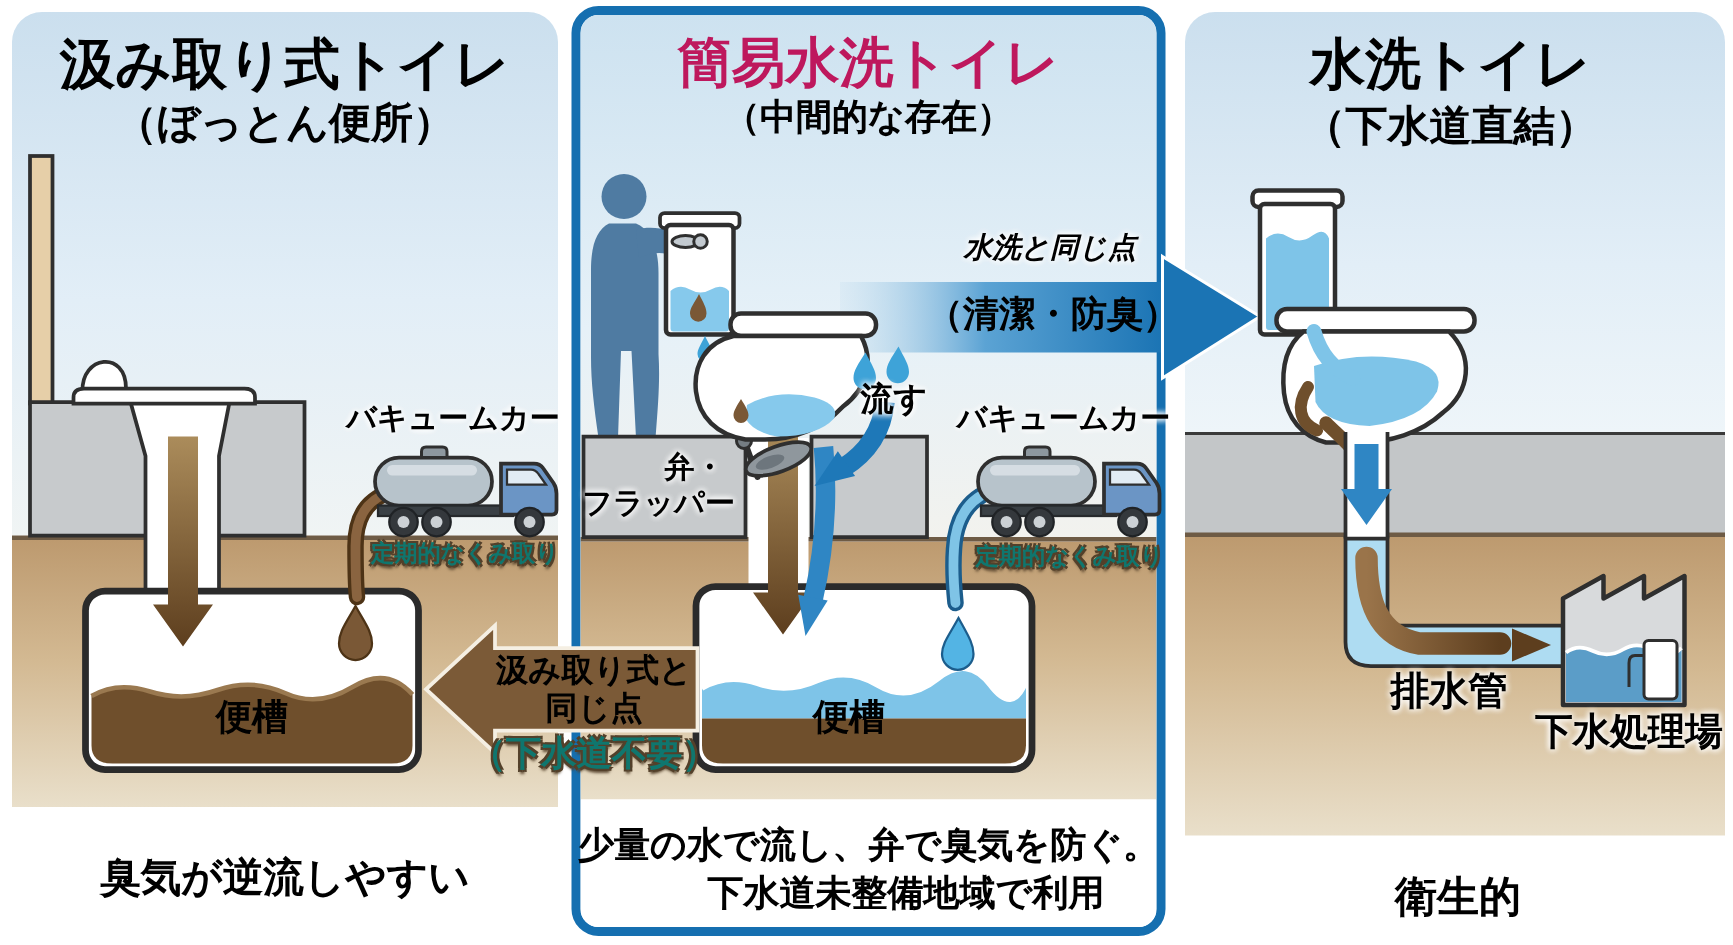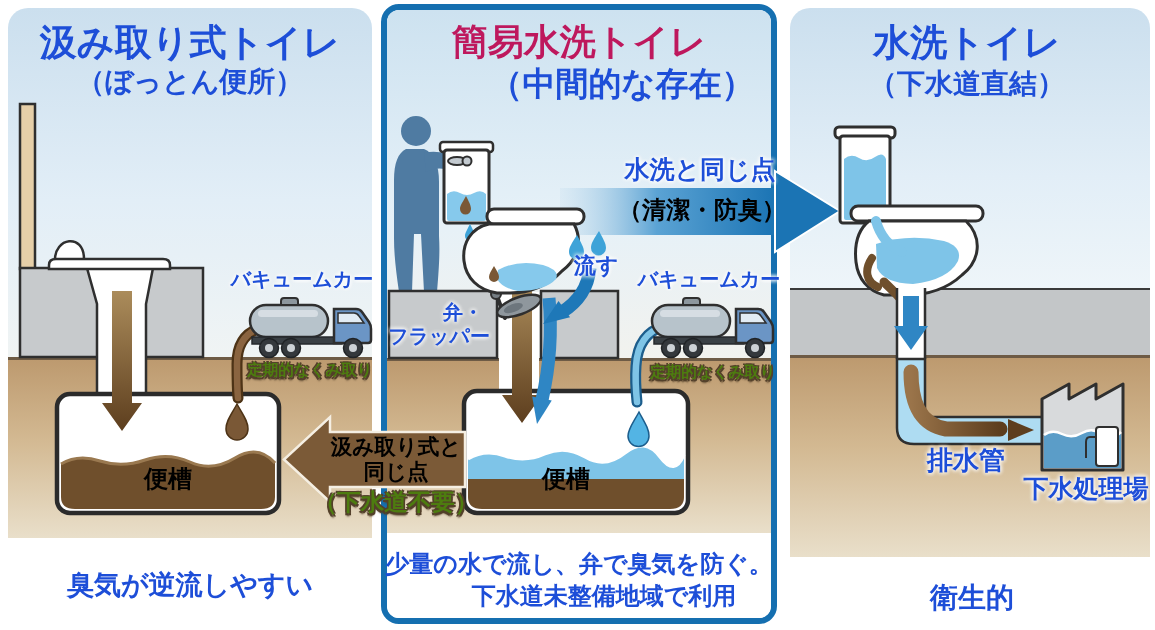--- a/index.html
+++ b/index.html
@@ -20,25 +20,25 @@
     background:linear-gradient(180deg,#bd9a6f 0%,#d3b992 45%,#e9dfca 100%);}
   .mid-white{position:absolute;left:0;top:523px;width:100%;height:85px;background:#ffffff;}
   .sky-r{left:790px;top:8px;width:360px;height:280px;border-radius:20px 20px 0 0;
     background:linear-gradient(180deg,#cbdfee 0%,#e2eef7 60%,#eef5f9 100%);}
   .gray-r{left:790px;top:288px;width:360px;height:70px;background:#c3c6c8;
     border-top:2.5px solid #3a3a3a;border-bottom:3px solid #6e5b45;box-sizing:border-box;}
   .ground-r{left:790px;top:358px;width:360px;height:199px;
     background:linear-gradient(180deg,#bd9a6f 0%,#d3b992 45%,#e9dfca 100%);}
   svg.art{position:absolute;left:0;top:0;z-index:4;pointer-events:none;}
   .lbl{position:absolute;transform:translateX(-50%);white-space:nowrap;font-weight:700;
-    color:#1d4ed8;z-index:6;line-height:1.12;}
+    color:#000000;z-index:6;line-height:1.12;}
   .lbl.white{color:#000000;}
   .lbl.blue{color:#be185d;}
   .halo{text-shadow:0 0 4px rgba(255,255,255,.95),0 0 4px rgba(255,255,255,.95),0 0 5px rgba(255,255,255,.9);}
-  .dark-outline{color:#4d7c0f;text-shadow:-1.5px -1.5px 0 #53402a,1.5px -1.5px 0 #53402a,
+  .dark-outline{color:#0f766e;text-shadow:-1.5px -1.5px 0 #53402a,1.5px -1.5px 0 #53402a,
     -1.5px 1.5px 0 #53402a,1.5px 1.5px 0 #53402a,0 2.5px 2px #53402a;}
   .r{transform:none;}
 </style>
 </head>
 <body>
 
 <div class="bg sky-l"></div>
 <div class="bg ground-l"></div>
 <div class="bg mid-frame">
   <div class="mid-sky"></div>
@@ -199,33 +199,33 @@
 </svg>
 
 <div class="lbl" style="left:190px;top:22px;font-size:37px;">汲み取り式トイレ</div>
 <div class="lbl" style="left:190px;top:66px;font-size:28px;">（ぼっとん便所）</div>
 <div class="lbl halo" style="left:302px;top:268px;font-size:20px;">バキュームカー</div>
 <div class="lbl dark-outline" style="left:310px;top:361px;font-size:15.5px;">定期的なくみ取り</div>
 <div class="lbl white" style="left:168px;top:466px;font-size:24px;">便槽</div>
 <div class="lbl" style="left:190px;top:570px;font-size:27px;">臭気が逆流しやすい</div>
 
 <div class="lbl blue" style="left:579px;top:22px;font-size:36px;">簡易水洗トイレ</div>
-<div class="lbl" style="left:579px;top:66px;font-size:33px;margin-left:43px;">（中間的な存在）</div>
+<div class="lbl" style="left:579px;top:66px;font-size:24px;">（中間的な存在）</div>
 <div class="lbl halo" style="left:596px;top:254px;font-size:22px;">流す</div>
 <div class="lbl halo r" style="right:672px;top:301px;font-size:20px;">弁・</div>
 <div class="lbl halo r" style="right:665px;top:325px;font-size:20px;">フラッパー</div>
 <div class="lbl halo" style="left:709px;top:268px;font-size:20px;">バキュームカー</div>
 <div class="lbl dark-outline" style="left:713px;top:363px;font-size:15.5px;">定期的なくみ取り</div>
 <div class="lbl white" style="left:566px;top:466px;font-size:24px;">便槽</div>
 <div class="lbl" style="left:579px;top:551px;font-size:24px;">少量の水で流し、弁で臭気を防ぐ。</div>
 <div class="lbl" style="left:604px;top:583px;font-size:24px;">下水道未整備地域で利用</div>
 
 <div class="lbl white" style="left:396px;top:435px;font-size:21.5px;">汲み取り式と</div>
 <div class="lbl white" style="left:396px;top:460px;font-size:21.5px;">同じ点</div>
 <div class="lbl dark-outline" style="left:396px;top:489px;font-size:23.5px;">（下水道不要）</div>
-<div class="lbl halo" style="left:700px;top:155px;font-size:25px;">水洗と同じ点</div>
+<div class="lbl halo" style="left:700px;top:155px;font-size:19px;font-style:italic;">水洗と同じ点</div>
 <div class="lbl white" style="left:702px;top:197px;font-size:24px;">（清潔・防臭）</div>
 
 <div class="lbl" style="left:967px;top:22px;font-size:37px;">水洗トイレ</div>
 <div class="lbl" style="left:967px;top:68px;font-size:28px;">（下水道直結）</div>
 <div class="lbl halo" style="left:966px;top:446px;font-size:26px;">排水管</div>
 <div class="lbl halo" style="left:1086px;top:474px;font-size:25px;">下水処理場</div>
 <div class="lbl" style="left:972px;top:582px;font-size:28px;">衛生的</div>
 
 </body></html>

